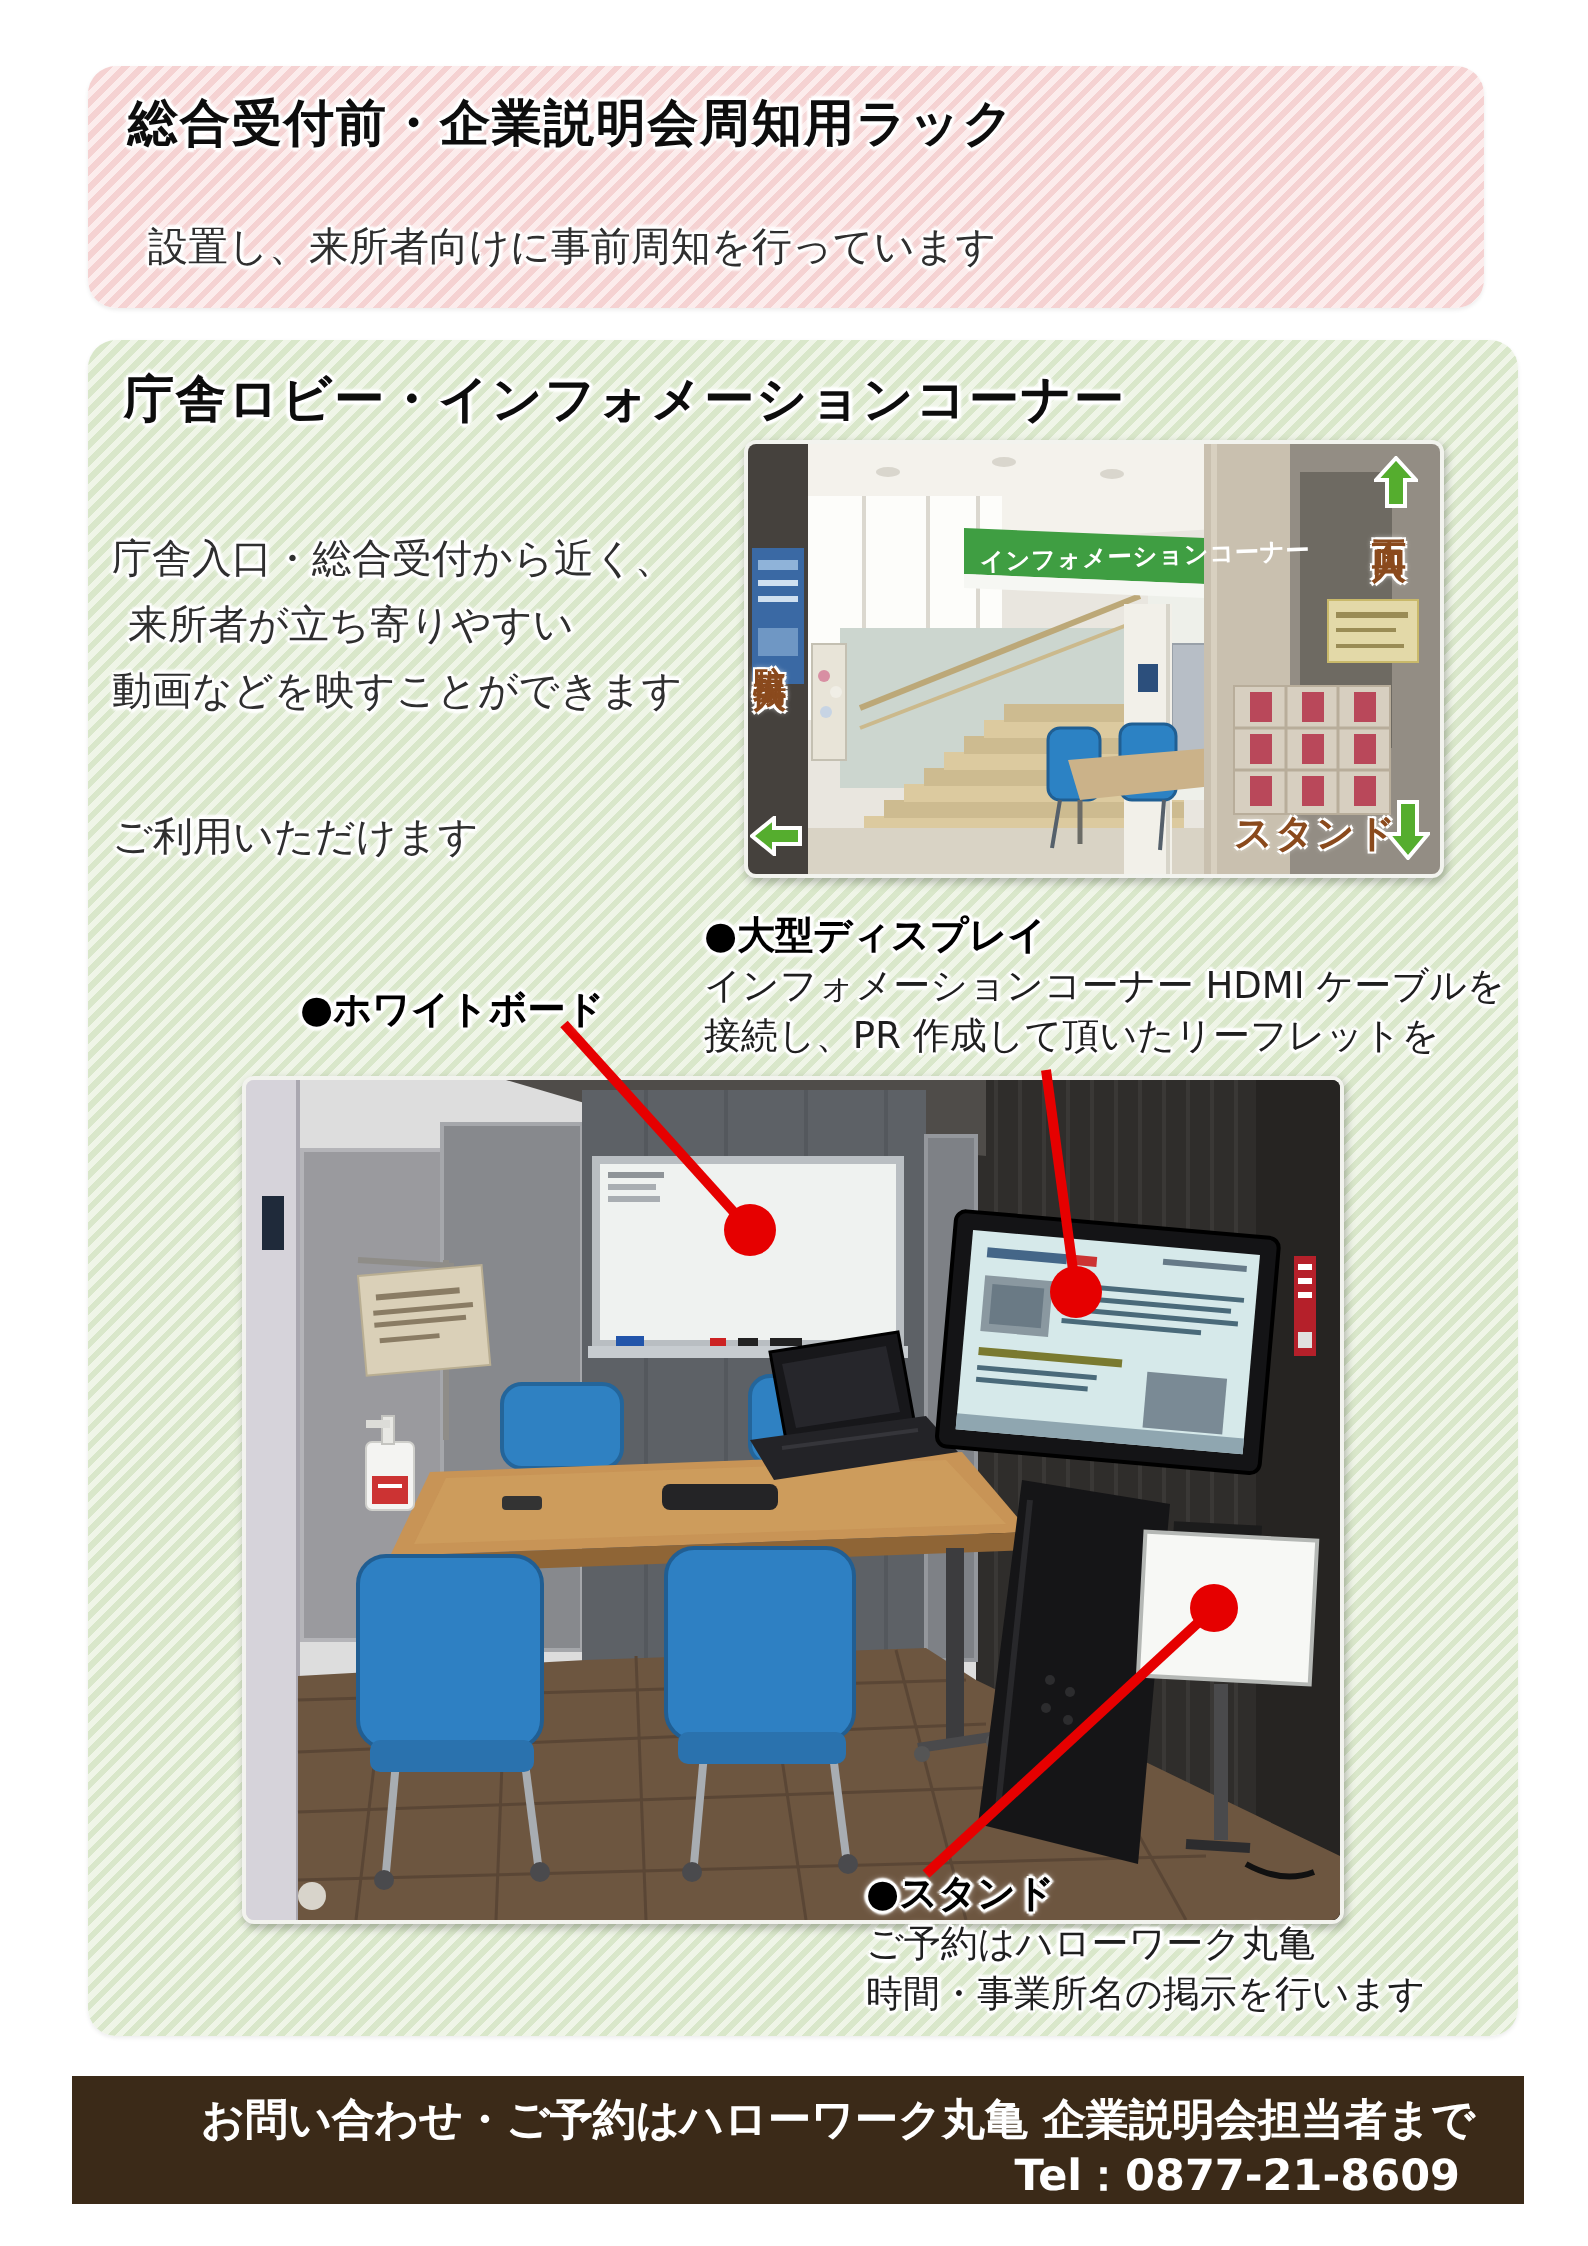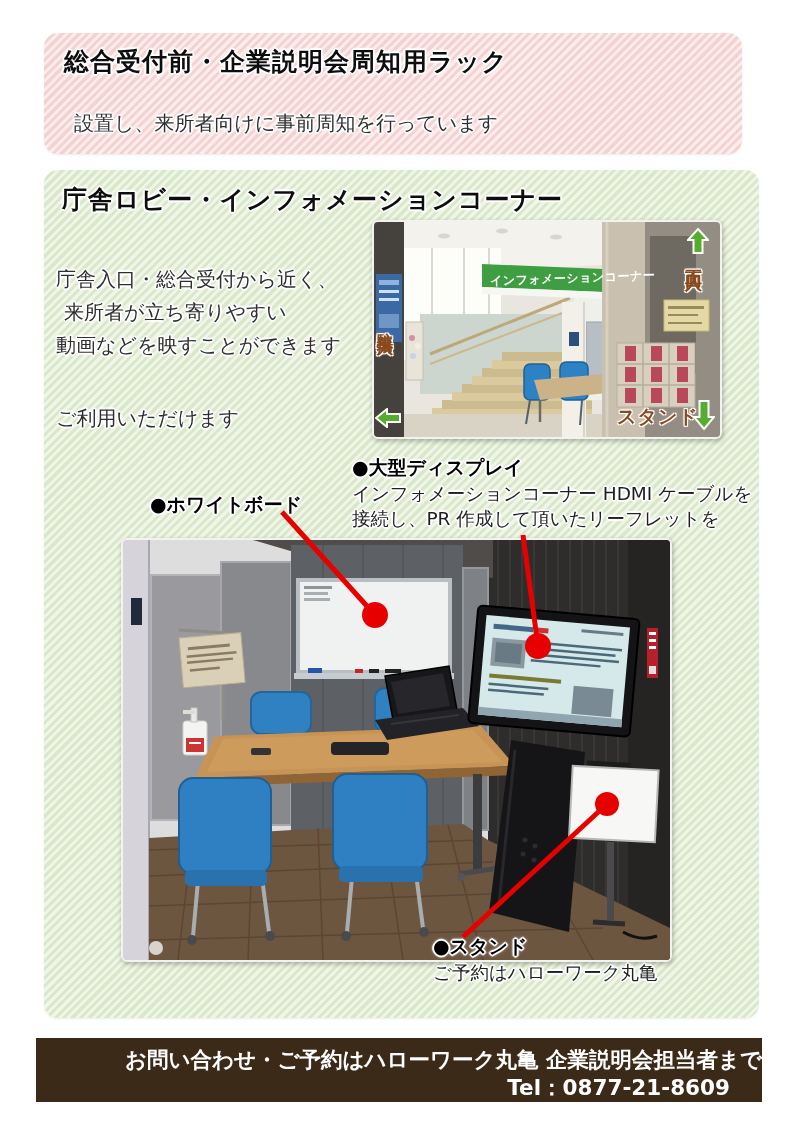--- a/index.html
+++ b/index.html
@@ -53,21 +53,21 @@
     transform:rotate(-2deg);letter-spacing:.5px;
   }
   .arrow-ic{position:absolute;}
   
   .red-overlay{position:absolute;left:0;top:0;z-index:5;pointer-events:none;}
   
   .footer-bar{
     position:absolute;left:36px;top:1038px;width:726px;height:64px;
     color:#fff;
   }
-  .footer-line1{position:absolute;left:0;top:7px;width:100%;text-align:right;font-size:21.5px;font-weight:bold;white-space:nowrap;}
+  .footer-line1{position:absolute;left:0;top:7px;width:100%;text-align:center;font-size:21.5px;font-weight:bold;white-space:nowrap;padding-left:20px;}
   .footer-line2{position:absolute;right:32px;top:35px;font-size:21.5px;font-weight:bold;white-space:nowrap;}
 </style>
 </head>
 <body style="background: rgb(255, 255, 255);">
 
 <section class="box box-pink">
   <div class="sec-title outline-w" style="left:20px;top:12px;">総合受付前・企業説明会周知用ラック</div>
   <div class="jt outline-w" style="left:30px;top:76px;">設置し、来所者向けに事前周知を行っています</div>
 </section>
 
@@ -381,18 +381,19 @@
     <line x1="238" y1="342" x2="331" y2="445" stroke="#e60000" stroke-width="5"></line>
     <circle cx="331" cy="445" r="13" fill="#e60000"></circle>
     <line x1="479" y1="365" x2="494" y2="476" stroke="#e60000" stroke-width="5"></line>
     <circle cx="494" cy="476" r="13" fill="#e60000"></circle>
     <line x1="563" y1="634" x2="419" y2="767" stroke="#e60000" stroke-width="5"></line>
     <circle cx="563" cy="634" r="12" fill="#e60000"></circle>
   </svg>
 
   <div class="callout-label outline-w" style="left:389px;top:764px;">●スタンド</div>
   <div class="callout-desc outline-w" style="left:389px;top:790px;">ご予約はハローワーク丸亀</div>
+  <div class="callout-desc outline-w" style="left:389px;top:815px;">時間・事業所名の掲示を行います</div>
 </section>
 
 <footer class="footer-bar" style="background: rgb(59, 42, 24);">
   <div class="footer-line1">お問い合わせ・ご予約はハローワーク丸亀 企業説明会担当者まで</div>
   <div class="footer-line2">Tel：0877-21-8609</div>
 </footer>
 
 </body></html>

